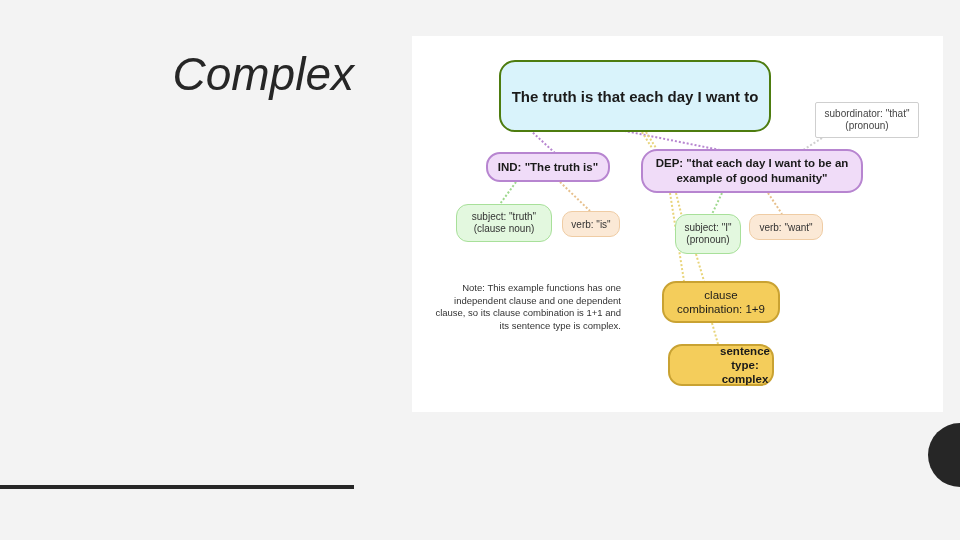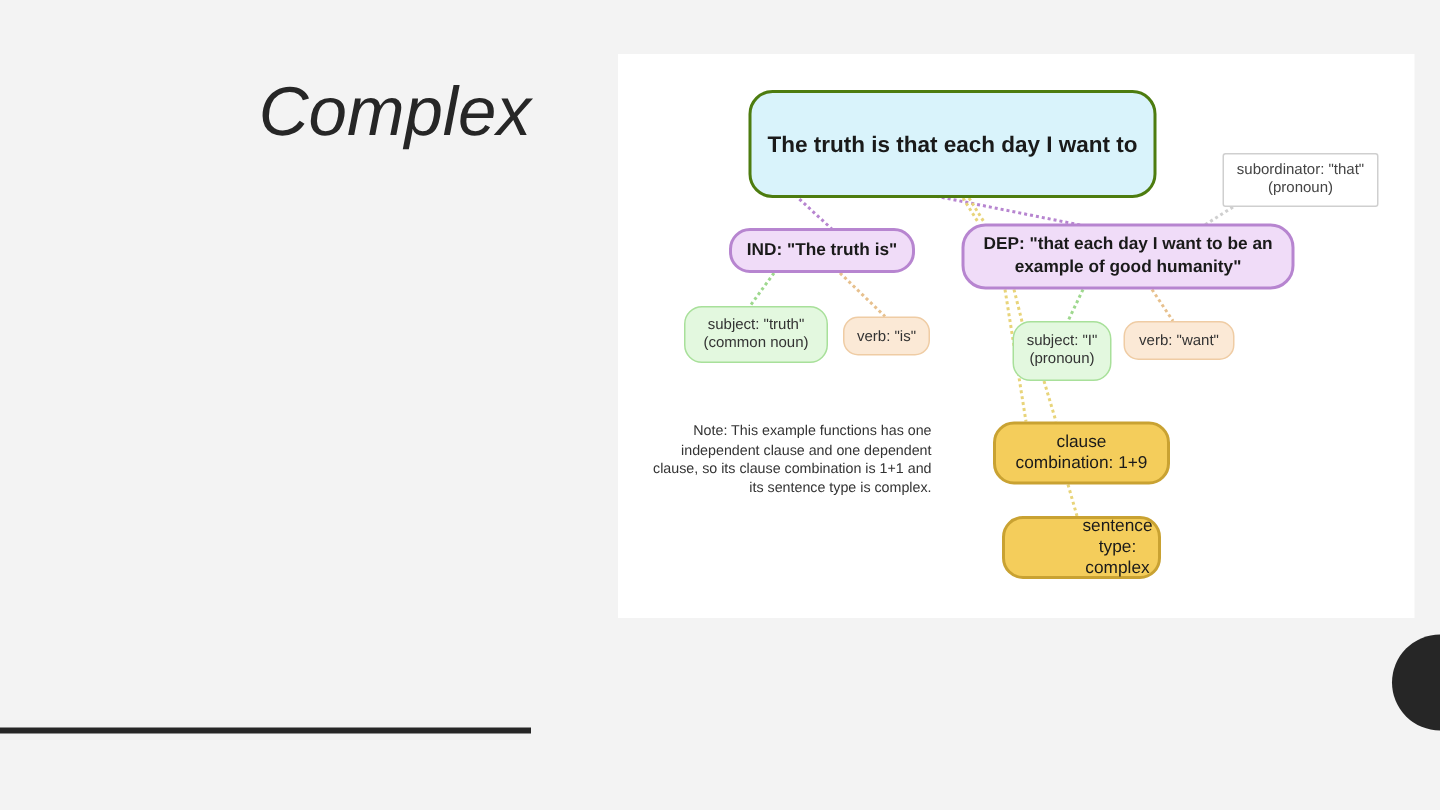--- a/index.html
+++ b/index.html
@@ -13,21 +13,21 @@
   .node { position:absolute; display:flex; align-items:center; justify-content:center; text-align:center; box-sizing:border-box; color:#1a1a1a; }
   .n-root { left:87px; top:24px; width:272px; height:72px; background:#d9f3fb; border:2px solid #4d7c0f; border-radius:16px; font-weight:bold; font-size:15px; line-height:19px; }
   .n-ind { left:74px; top:116px; width:124px; height:30px; background:#f0dcf8; border:2px solid #b785d0; border-radius:14px; font-weight:bold; font-size:11.5px; }
   .n-dep { left:229px; top:113px; width:222px; height:44px; background:#f0dcf8; border:2px solid #b785d0; border-radius:16px; font-weight:bold; font-size:11.5px; line-height:15px; }
   .n-sub { left:403px; top:66px; width:104px; height:36px; background:#fff; border:1px solid #cfcfcf; border-radius:2px; font-size:10px; line-height:12px; color:#444; }
   .n-subj1 { left:44px; top:168px; width:96px; height:38px; background:#e3f8df; border:1px solid #a8e09a; border-radius:12px; font-size:10px; line-height:12px; color:#333; }
   .n-verb1 { left:150px; top:175px; width:58px; height:26px; background:#fbe9d6; border:1px solid #efcca4; border-radius:10px; font-size:10px; color:#333; }
   .n-subj2 { left:263px; top:178px; width:66px; height:40px; background:#e3f8df; border:1px solid #a8e09a; border-radius:12px; font-size:10px; line-height:12px; color:#333; }
   .n-verb2 { left:337px; top:178px; width:74px; height:26px; background:#fbe9d6; border:1px solid #efcca4; border-radius:10px; font-size:10px; color:#333; }
   .n-clause { left:250px; top:245px; width:118px; height:42px; background:#f4cd5b; border:2px solid #c9a232; border-radius:14px; font-weight:normal; font-size:11.5px; line-height:14px; }
-  .n-type { left:256px; top:308px; width:106px; height:42px; background:#f4cd5b; border:2px solid #c9a232; border-radius:14px; font-weight:normal; font-size:11.5px; line-height:14px;padding-left:48px; }
+  .n-type { left:256px; top:308px; width:106px; height:42px; background:#f4cd5b; border:2px solid #c9a232; border-radius:14px; font-weight:bold; font-size:11.5px; line-height:14px;padding-left:48px; }
   .note { position:absolute; left:13px; top:246px; width:196px; text-align:right; font-size:9.5px; line-height:12.5px; color:#333; }
   .stack span { display:block; }
 </style>
 </head>
 <body>
 
 <div class="title">
   <div><span class="it">Complex</span></div>
 </div>
 
@@ -73,21 +73,21 @@
   <div class="node n-dep stack">
     <div>
       <span>DEP: "that each day I want to be an</span>
       <span>example of good humanity"</span>
     </div>
   </div>
 
   <div class="node n-subj1 stack">
     <div>
       <span>subject: "truth"</span>
-      <span>(common noun)</span>
+      <span>(clause noun)</span>
     </div>
   </div>
 
   <div class="node n-verb1">
     <span>verb: "is"</span>
   </div>
 
   <div class="node n-subj2 stack">
     <div>
       <span>subject: "I"</span>

